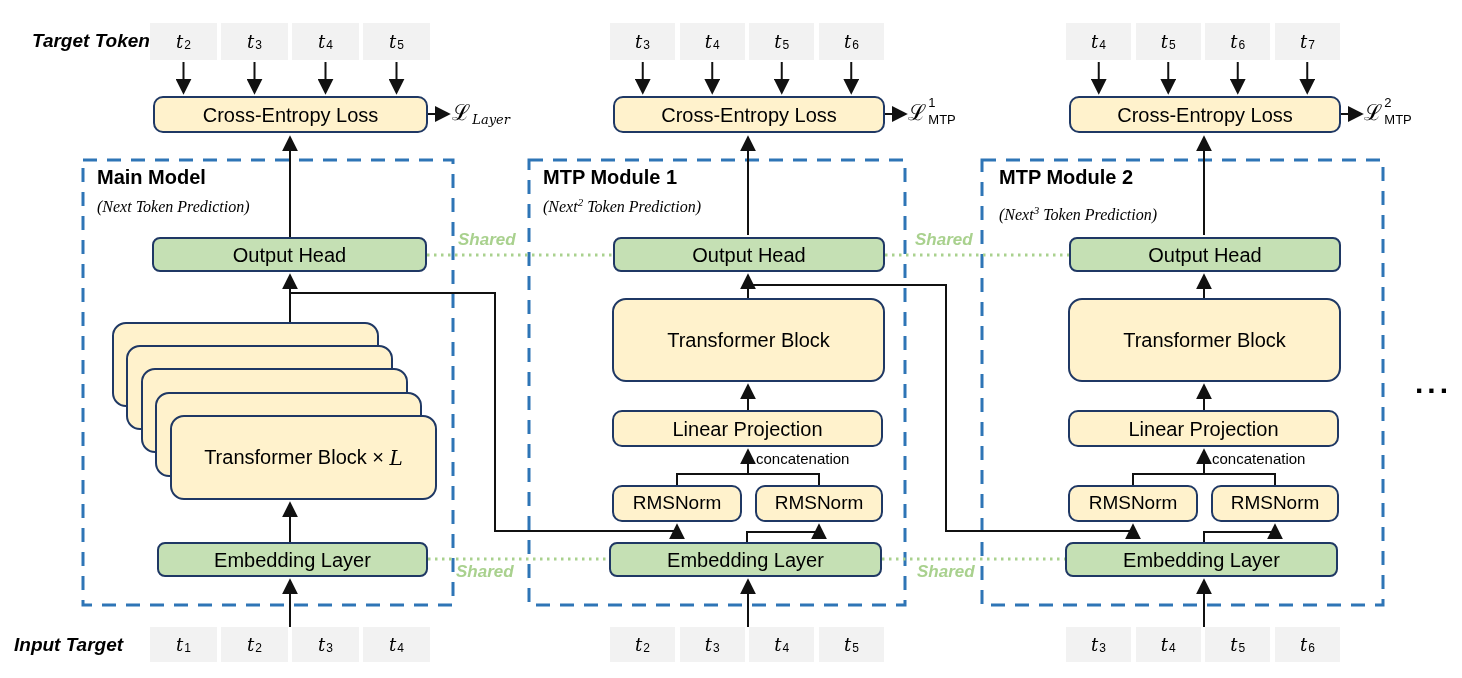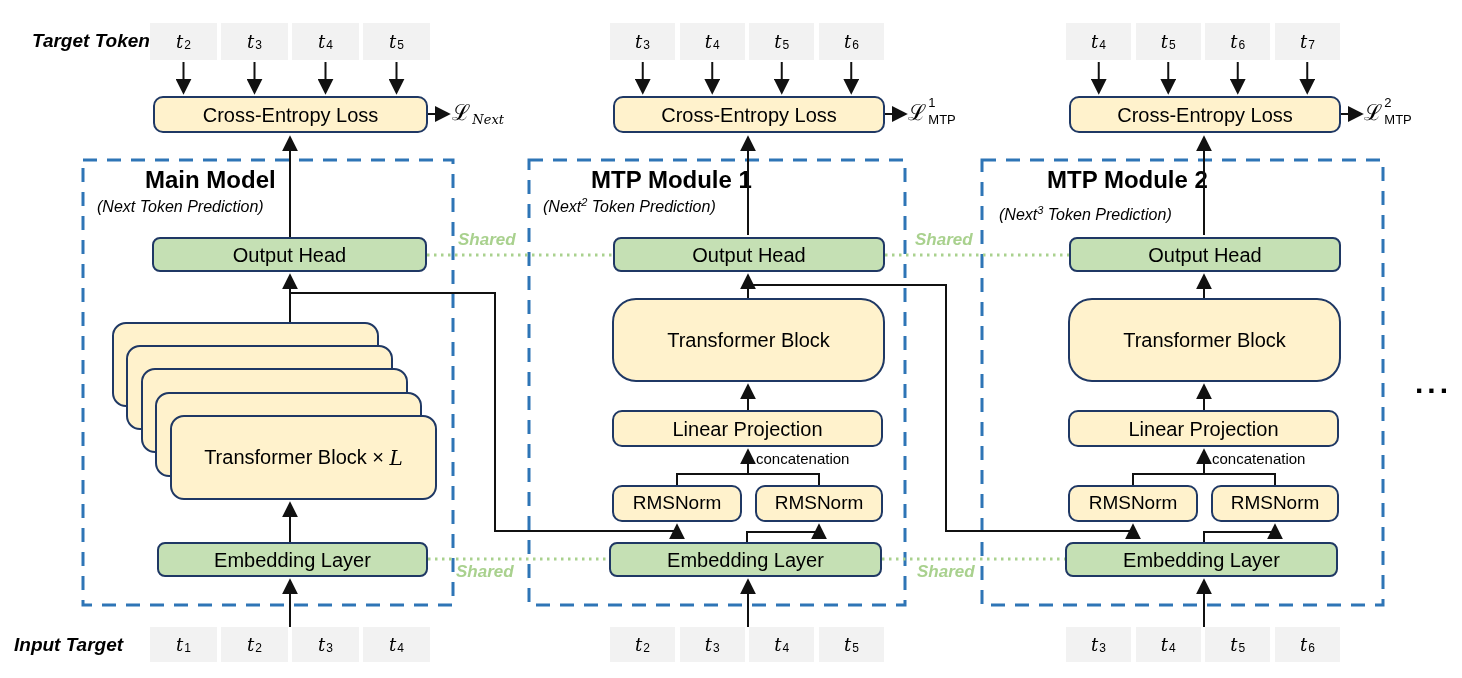--- a/index.html
+++ b/index.html
@@ -2,31 +2,31 @@
 <html><head>
 <meta charset="utf-8">
 <style>
   html,body{margin:0;padding:0;background:#fff;}
   .canvas{position:relative;width:1462px;height:678px;background:#fff;overflow:hidden;
           font-family:"Liberation Sans",sans-serif;color:#000;}
   .box{position:absolute;display:flex;align-items:center;justify-content:center;
        border:2px solid #1F3864;box-sizing:border-box;font-size:20px;line-height:1.1;}
   .yellow{background:#FFF2CC;}
   .green{background:#C5E0B4;}
-  .r8{border-radius:8px}.r10{border-radius:10px}.r14{border-radius:24px}
+  .r8{border-radius:8px}.r10{border-radius:10px}.r14{border-radius:14px}
   .card{position:absolute;width:267px;height:85px;background:#FFF2CC;
         border:2px solid #1F3864;border-radius:14px;box-sizing:border-box;
         display:flex;align-items:center;justify-content:center;font-size:20px;}
   .tokrow{position:absolute;display:flex;justify-content:space-between;}
   .tok{width:67px;background:#F2F2F2;display:flex;align-items:center;justify-content:center;
        font-size:18px;}
   .tok .tvar{font-family:"DejaVu Serif",serif;font-style:italic;}
   .tok sub{font-size:12px;line-height:1;margin-left:1px;transform:translateY(3px);}
-  .title{position:absolute;font-weight:700;font-size:24px;white-space:nowrap;margin-left:48px;}
-  .subtitle{position:absolute;font-style:italic;font-size:16px;white-space:nowrap;}
+  .title{position:absolute;font-weight:700;font-size:20px;white-space:nowrap;}
+  .subtitle{position:absolute;font-style:italic;font-size:16px;white-space:nowrap;font-family:Liberation Serif, serif;}
   .subtitle sup{font-size:11px;}
   .shared{position:absolute;font-style:italic;font-weight:600;font-size:17px;color:#A9D18E;}
   .concat{position:absolute;font-size:15px;white-space:nowrap;}
   .side-label{position:absolute;font-style:italic;font-weight:700;font-size:19px;white-space:nowrap;}
   .loss{position:absolute;display:flex;align-items:center;font-size:22px;
         font-family:"DejaVu Serif",serif;}
   .loss .stack{display:inline-flex;flex-direction:column;justify-content:space-between;
         height:30px;margin-left:2px;font-size:13px;line-height:1;
         font-family:"Liberation Sans",sans-serif;}
   .loss .stack .it{font-style:italic;font-family:"DejaVu Serif",serif;}
@@ -60,21 +60,21 @@
         <i class="tvar">t</i>
         <sub>5</sub>
       </span>
   </div>
 
   <div class="box yellow r10" style="left:153px;top:96px;width:275px;height:37px">Cross-Entropy Loss</div>
   <div class="loss" style="left:452px;top:96px">
     <span>ℒ</span>
     <span class="stack">
         <span></span>
-        <span class="it">Next</span>
+        <span class="it">Layer</span>
       </span>
   </div>
 
   <div class="title" style="left:97px;top:166px">Main Model</div>
   <div class="subtitle" style="left:97px;top:196px">
     <span>(Next</span><sup></sup><span> Token Prediction)</span>
   </div>
 
   <div class="box green r8" style="left:152px;top:237px;width:275px;height:35px">Output Head</div>
 

